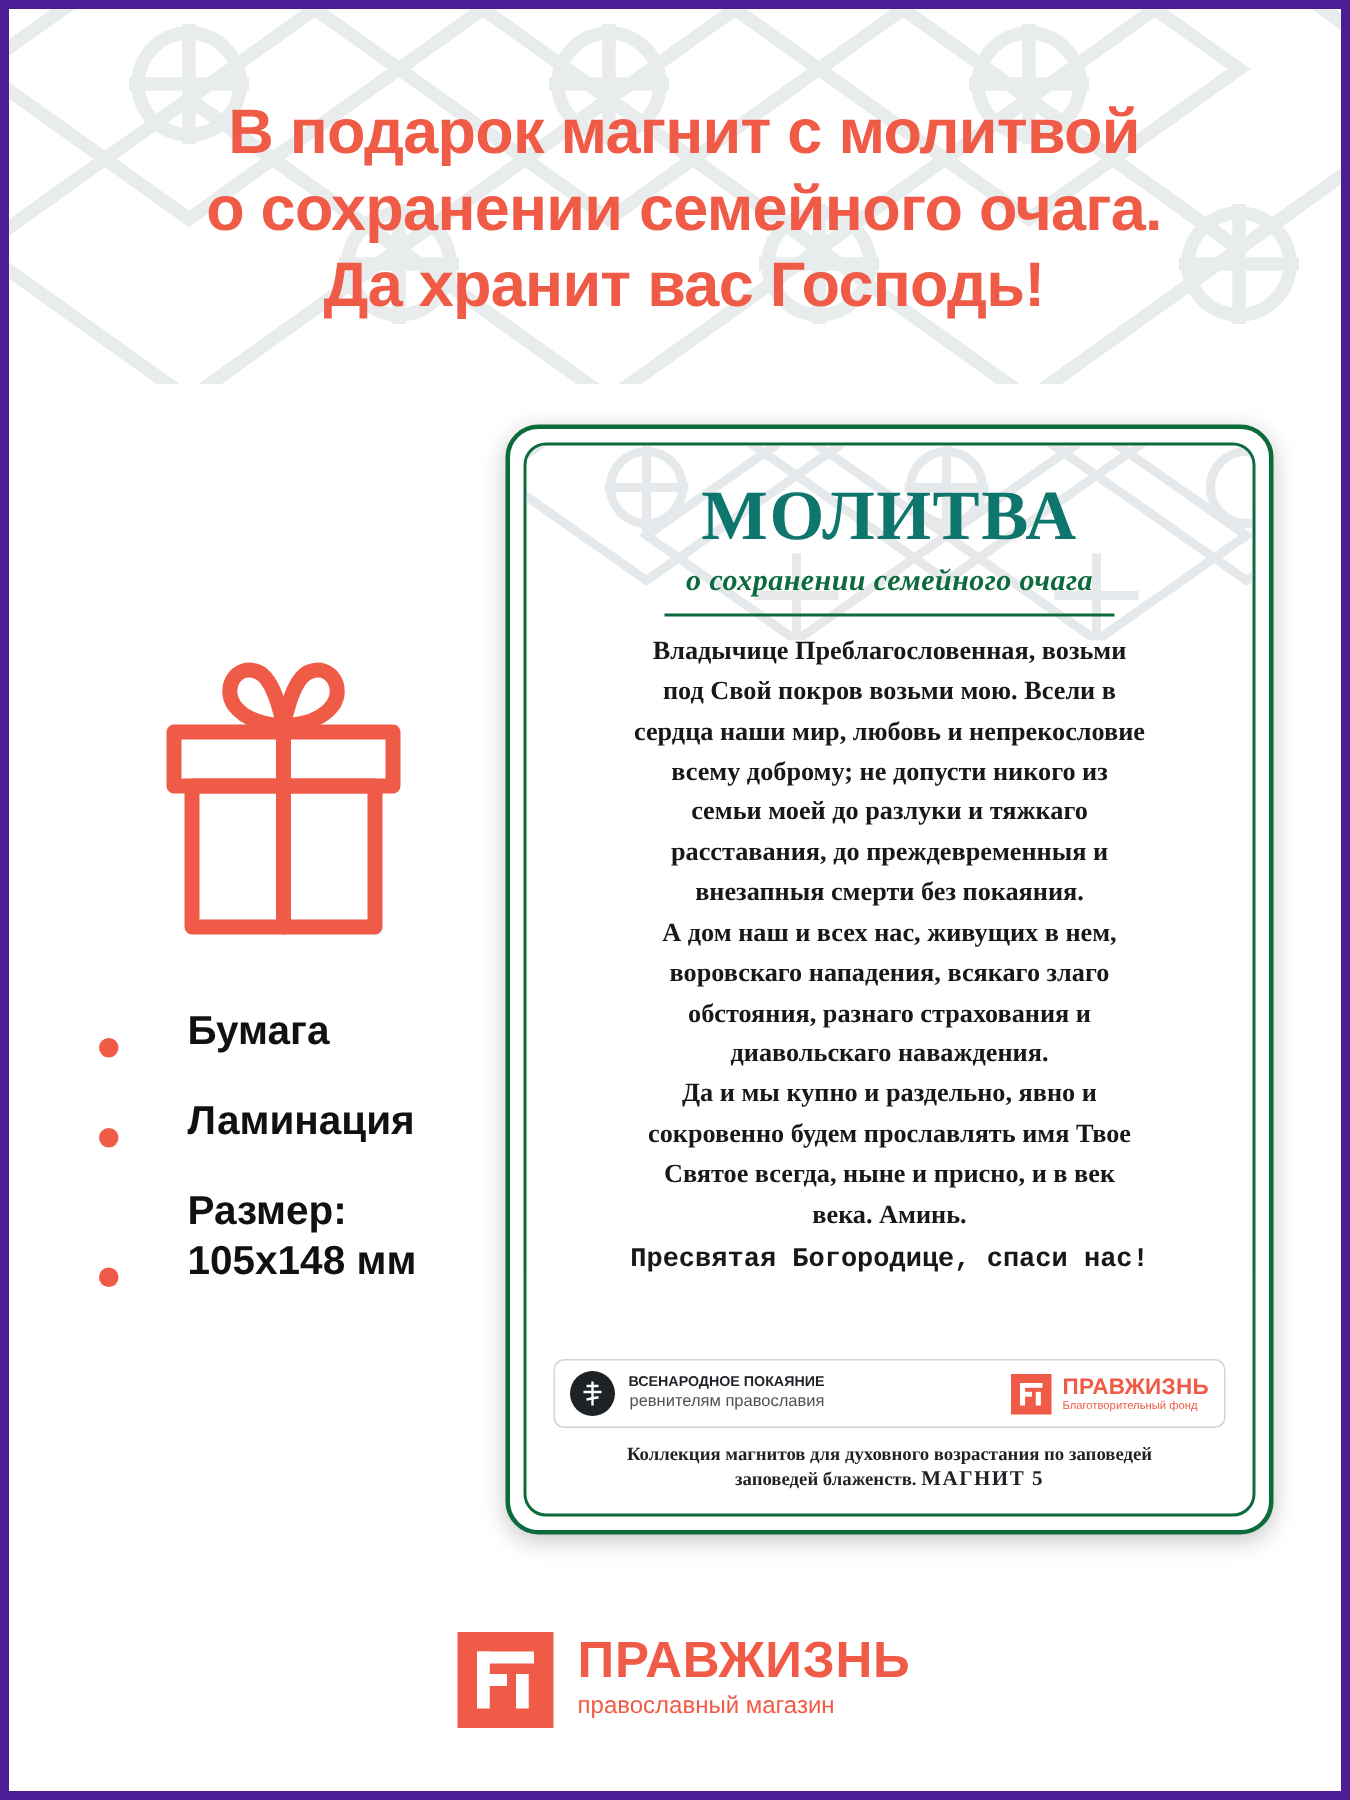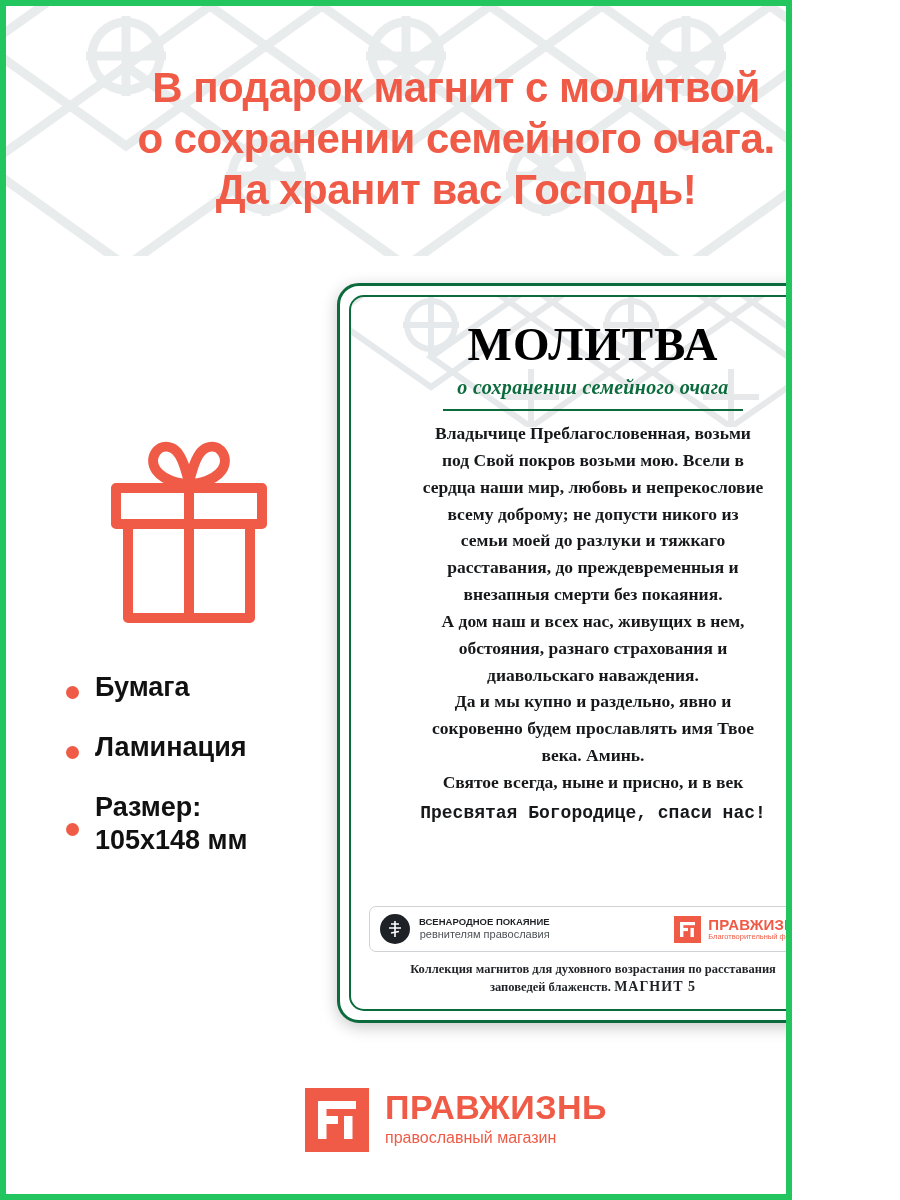--- a/index.html
+++ b/index.html
@@ -3,23 +3,23 @@
 <meta charset="utf-8">
 <style>
   * { box-sizing: border-box; margin: 0; padding: 0; }
   html, body {
     width: 900px; height: 1200px;
     font-family: "Liberation Sans", sans-serif;
     background: #ffffff;
   }
   .page {
     position: relative;
-    width: 792px; height: 1200px;
+    width: 900px; height: 1200px;
     background: #ffffff;
-    border: 6px solid #22c55e;
+    border: 6px solid #4c1d95;
     overflow: hidden;
   }
 
   
   .bg-pattern {
     position: absolute;
     left: 0; top: 0; right: 0; height: 250px;
     overflow: hidden;
     opacity: 0.5;
     pointer-events: none;
@@ -46,22 +46,23 @@
     width: 170px; height: 210px;
   }
 
   .features {
     position: absolute;
     left: 60px; top: 665px;
     width: 280px;
   }
   .feature {
     display: flex;
-    align-items: center;
+    align-items: flex-end;
     margin-bottom: 26px;
+    gap: 30px;
   }
   .bullet {
     width: 13px; height: 13px;
     border-radius: 50%;
     background: #ef5b46;
     margin-top: 10px;
     margin-right: 16px;
     flex: 0 0 auto;
   }
   .feature-label {
@@ -100,21 +101,21 @@
   .card-content {
     position: relative;
     z-index: 2;
     padding: 18px 26px 0 26px;
     text-align: center;
   }
   .prayer-title {
     font-family: "Liberation Serif", serif;
     font-size: 47px;
     font-weight: bold;
-    color: #000000;
+    color: #0f766e;
     letter-spacing: 1px;
     line-height: 1;
     margin-top: 6px;
   }
   .prayer-subtitle {
     font-family: "Liberation Serif", serif;
     font-size: 20px;
     font-weight: bold;
     font-style: italic;
     color: #0c6b3d;
@@ -308,26 +309,27 @@
         <div class="divider"></div>
         <div class="prayer-body">
           <p>Владычице Преблагословенная, возьми</p>
           <p>под Свой покров возьми мою. Всели в</p>
           <p>сердца наши мир, любовь и непрекословие</p>
           <p>всему доброму; не допусти никого из</p>
           <p>семьи моей до разлуки и тяжкаго</p>
           <p>расставания, до преждевременныя и</p>
           <p>внезапныя смерти без покаяния.</p>
           <p>А дом наш и всех нас, живущих в нем,</p>
+          <p>воровскаго нападения, всякаго злаго</p>
           <p>обстояния, разнаго страхования и</p>
           <p>диавольскаго наваждения.</p>
           <p>Да и мы купно и раздельно, явно и</p>
           <p>сокровенно будем прославлять имя Твое</p>
+          <p>Святое всегда, ныне и присно, и в век</p>
           <p>века. Аминь.</p>
-          <p>Святое всегда, ныне и присно, и в век</p>
         </div>
         <div class="prayer-final">Пресвятая Богородице, спаси нас!</div>
       </div>
 
       <div class="card-footer">
         <div class="partner-bar">
           <div class="partner-left">
             <span class="seal">
               <svg width="18" height="20" viewBox="0 0 18 20" xmlns="http://www.w3.org/2000/svg" aria-hidden="true">
                 <g stroke="#ffffff" stroke-width="1.6" fill="none">
@@ -354,21 +356,21 @@
                 </g>
               </svg>
             </span>
             <span>
               <span class="pz-name" style="display:block">ПРАВЖИЗНЬ</span>
               <span class="pz-sub" style="display:block">Благотворительный фонд</span>
             </span>
           </div>
         </div>
         <div class="collection-note">
-          <span>Коллекция магнитов для духовного возрастания по расставания</span><br>
+          <span>Коллекция магнитов для духовного возрастания по заповедей</span><br>
           <span>заповедей блаженств.</span>
           <span class="magnet-num">МАГНИТ 5</span>
         </div>
       </div>
 
     </div>
   </div>
 
   <div class="brand">
     <span class="brand-mark">

